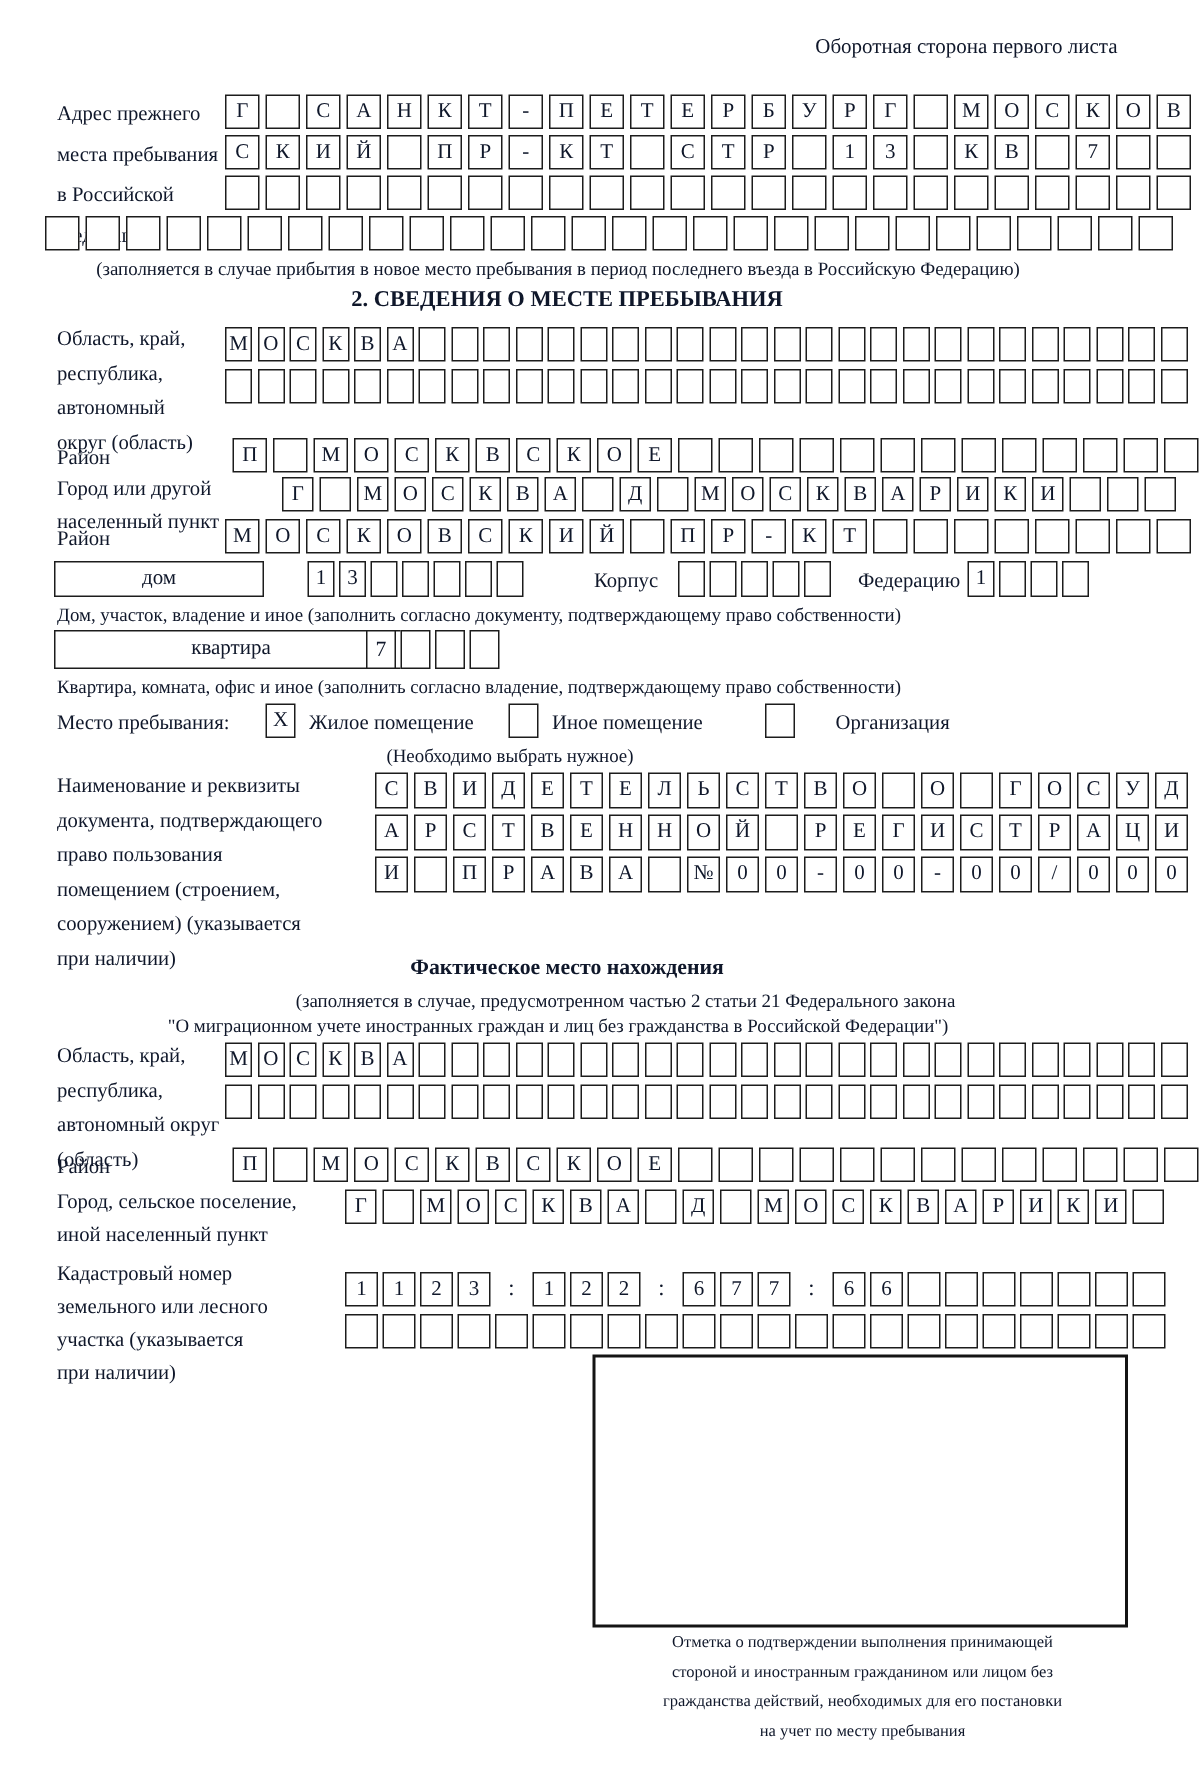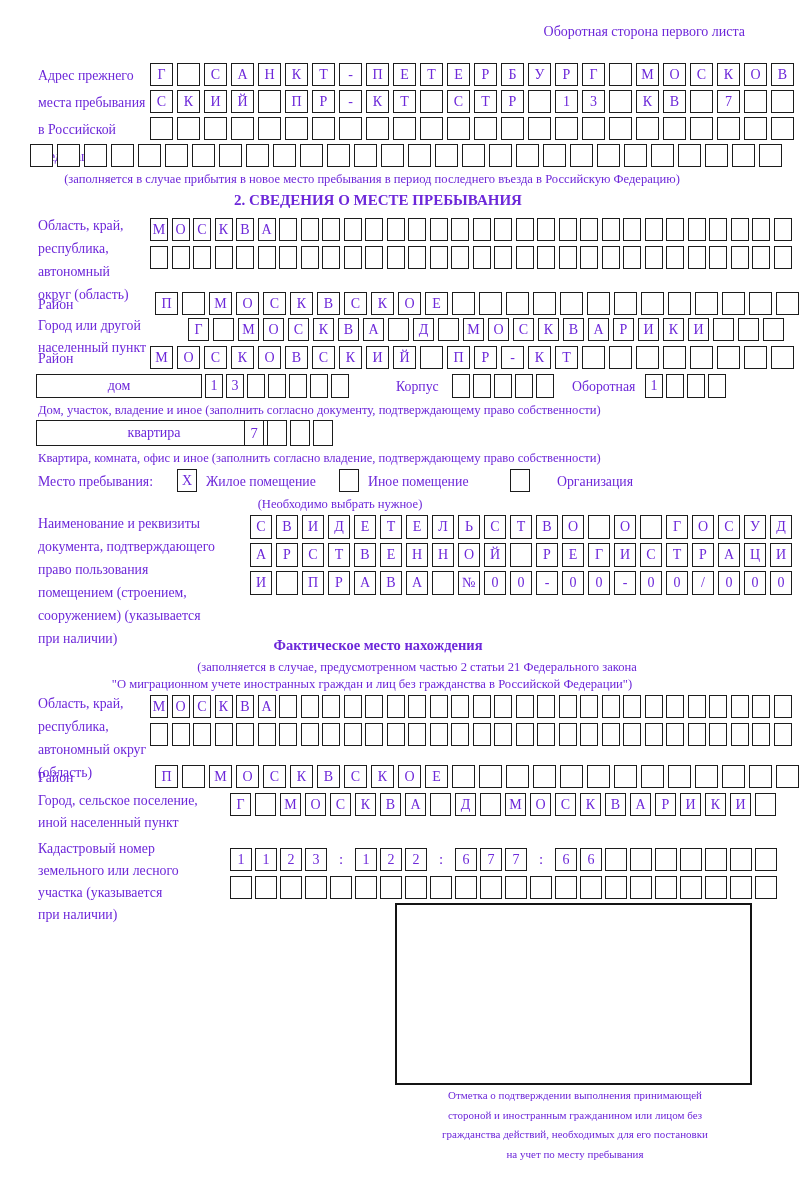--- a/index.html
+++ b/index.html
@@ -1,17 +1,17 @@
 <!DOCTYPE html>
 <html><head>
 <meta charset="utf-8">
 <style>
   html,body{margin:0;padding:0;background:#fff;}
   #page{position:relative;width:800px;height:1180px;background:#fff;
-        font-family:"Liberation Serif","DejaVu Serif",serif;color:#6d28d9;overflow:hidden;}
+        font-family:"Liberation Serif","DejaVu Serif",serif;color:#0f172a;overflow:hidden;}
   .abs{position:absolute;}
   .row{position:absolute;display:flex;}
   .cell{box-sizing:border-box;border:1.8px solid #1c1c1c;background:#fff;flex:none;
         display:flex;align-items:center;justify-content:center;font-size:14px;line-height:1;}
   .cell.sep{border:none;font-size:15px;}
   .r24{gap:4px}        .r24 .cell{width:23px;height:23px}
   .r24g{gap:4px}       .r24g .cell{width:21px;height:23px}
   .r28{gap:4px}        .r28 .cell{width:23px;height:23px}
   .r30{gap:3.5px}      .r30 .cell{width:18px;height:23px}
   .rsm{gap:3px}        .rsm .cell{width:18px;height:24px}
@@ -301,39 +301,39 @@
       <span class="cell"></span>
       <span class="cell"></span>
       <span class="cell"></span>
       <span class="cell"></span>
       <span class="cell"></span>
       <span class="cell"></span>
       <span class="cell"></span>
       <span class="cell"></span>
     </div>
 
-  <div class="wbox" style="left:36px;top:374px;width:166px;height:24px;">дом</div>
+  <div class="wbox" style="left:36px;top:374px;width:140px;height:24px;">дом</div>
   <div class="row rsm" style="left:205px;top:374px;">
       <span class="cell">1</span>
       <span class="cell">3</span>
       <span class="cell"></span>
       <span class="cell"></span>
       <span class="cell"></span>
       <span class="cell"></span>
       <span class="cell"></span>
     </div>
   <div class="lbl" style="left:396px;top:375px;">Корпус</div>
   <div class="row rsm" style="left:452px;top:374px;">
       <span class="cell"></span>
       <span class="cell"></span>
       <span class="cell"></span>
       <span class="cell"></span>
       <span class="cell"></span>
     </div>
-  <div class="lbl" style="left:572px;top:375px;">Оборотная</div>
+  <div class="lbl" style="left:572px;top:375px;">Федерацию</div>
   <div class="row rsm" style="left:645px;top:374px;">
       <span class="cell">1</span>
       <span class="cell"></span>
       <span class="cell"></span>
       <span class="cell"></span>
     </div>
   <div class="cap" style="left:38px;top:402px;">Дом, участок, владение и иное (заполнить согласно документу, подтверждающему право собственности)</div>
 
   <div class="wbox" style="left:36px;top:420px;width:236px;height:26px;">квартира</div>
   <div class="row rkv" style="left:244px;top:420px;">

